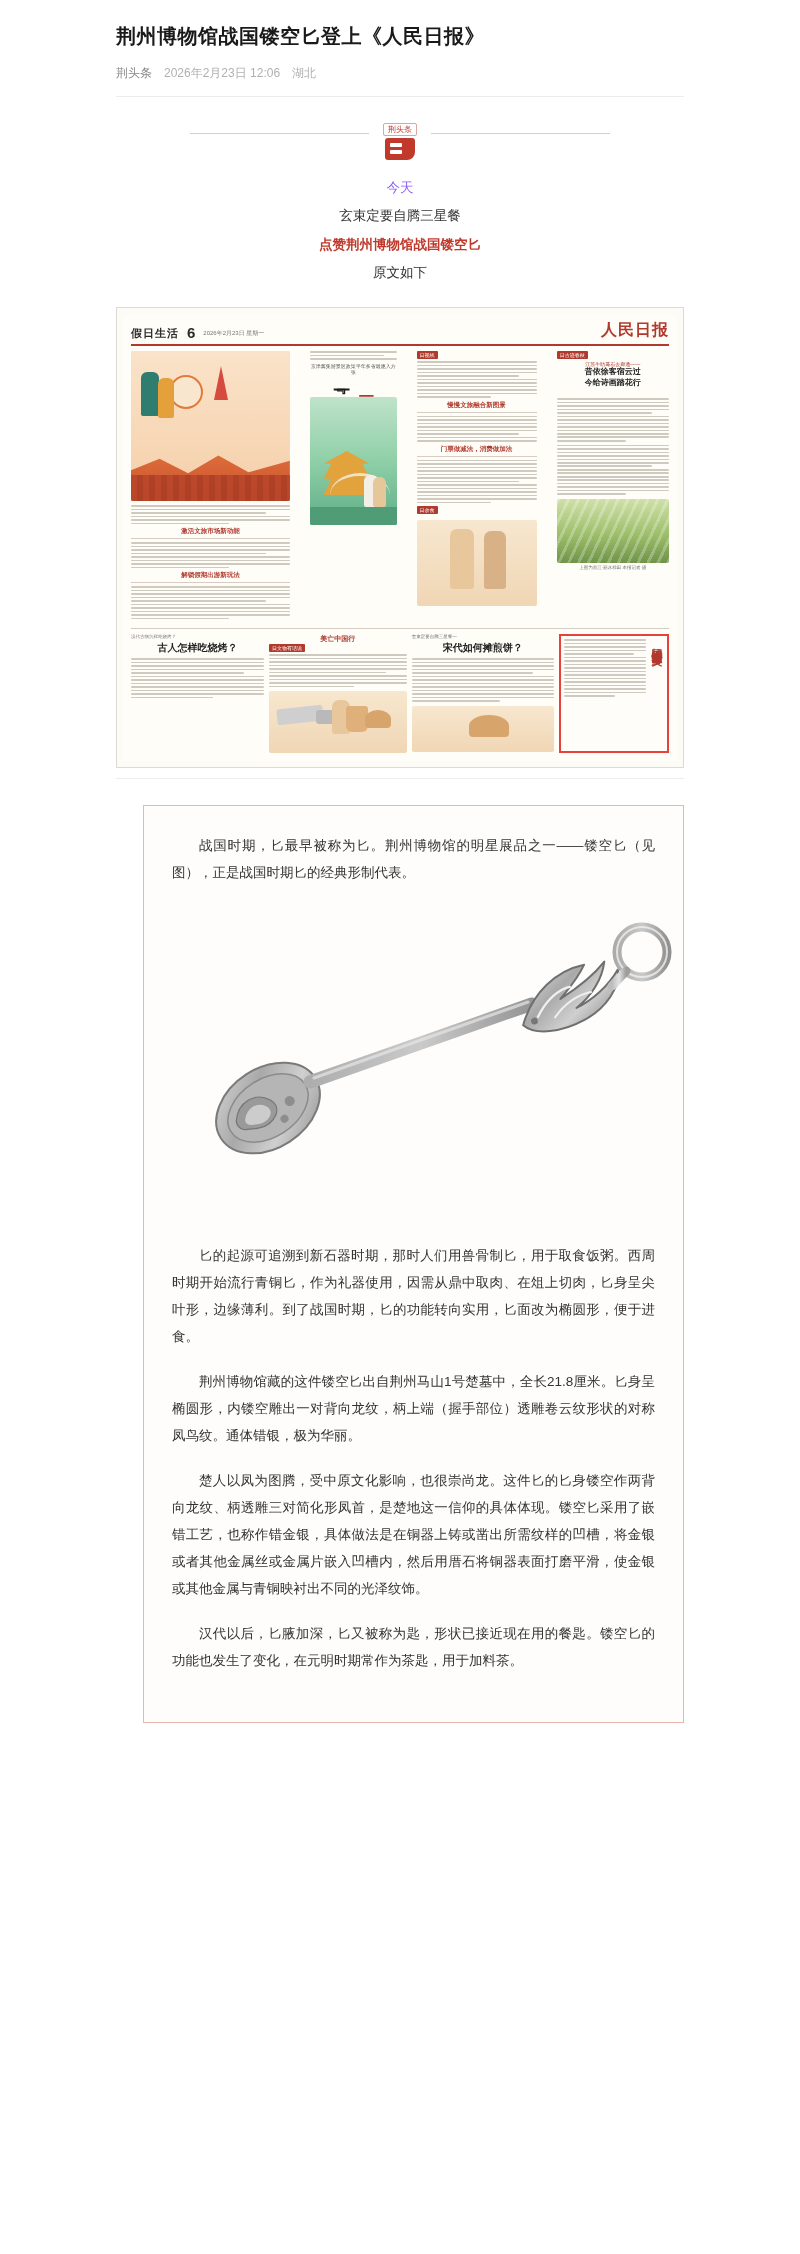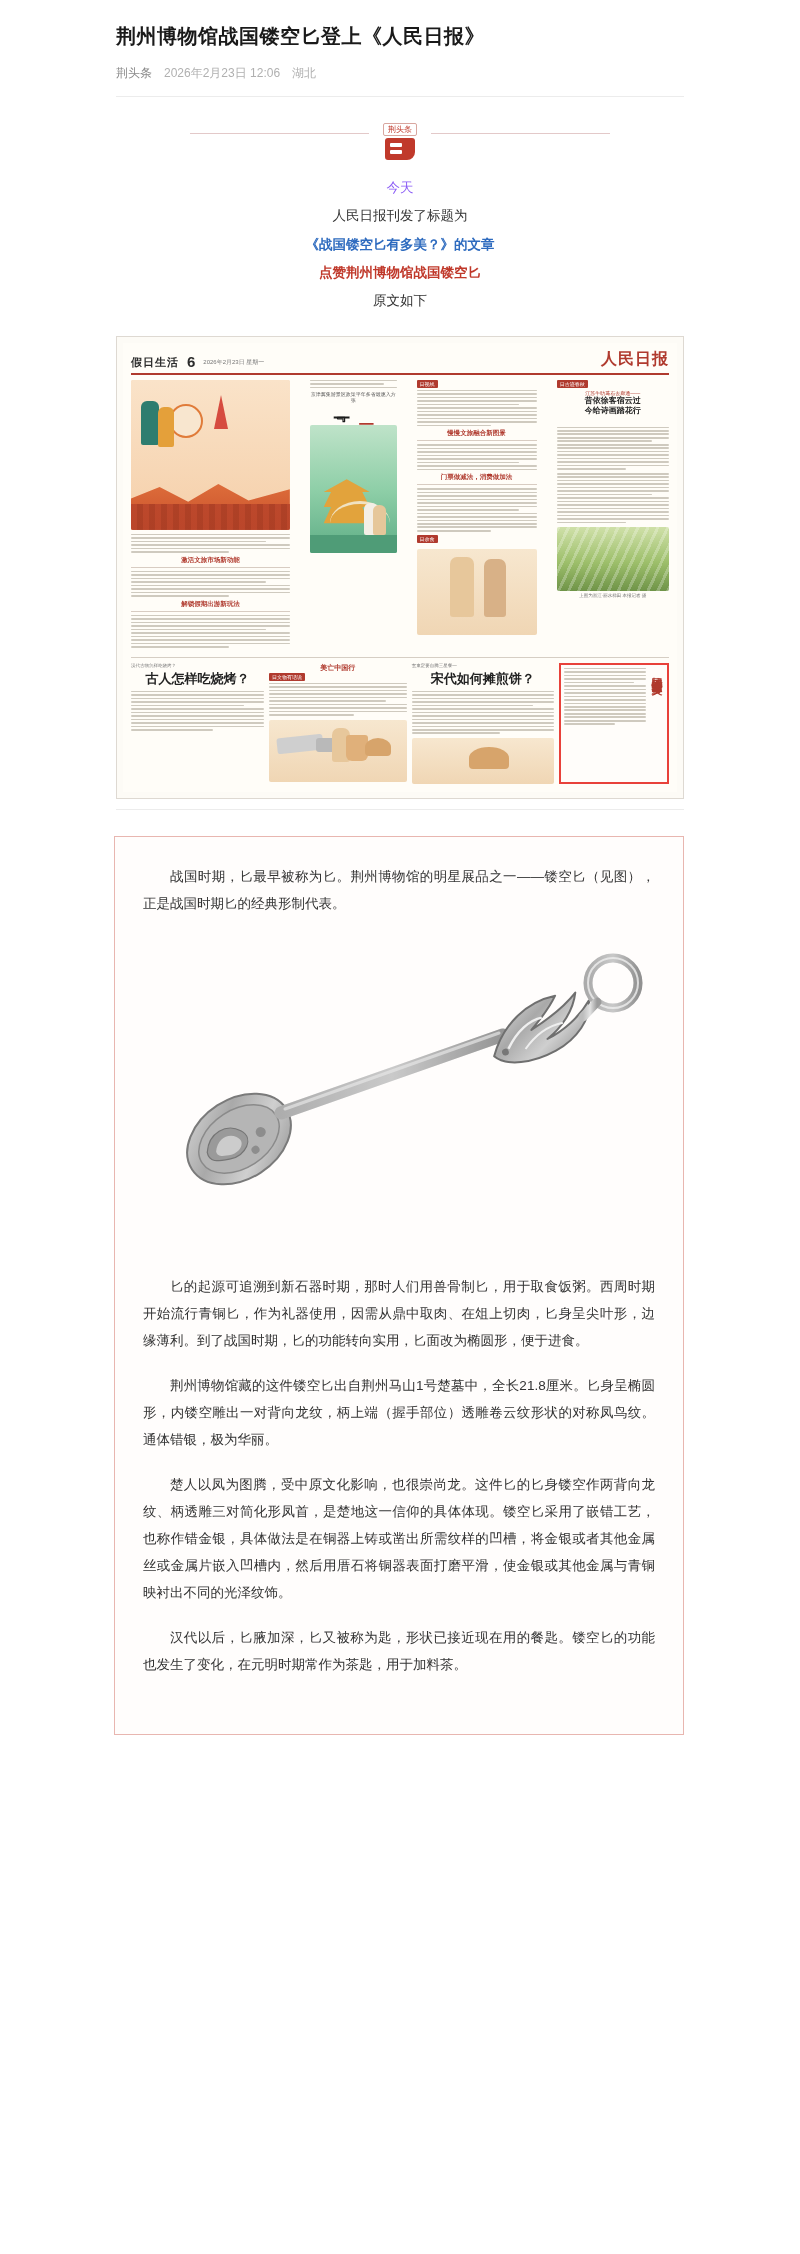--- a/index.html
+++ b/index.html
@@ -283,21 +283,21 @@
   .paper-lower {
     margin-top: 6px;
     border-top: 1px solid #d6cec4;
     padding-top: 5px;
     display: grid;
     grid-template-columns: 1.45fr 1.5fr 1.55fr 1.2fr;
     gap: 5px;
     position: relative;
   }
   .lower-title {
-    font-size: 13px;
+    font-size: 10px;
     font-weight: bold;
     text-align:center;
     color:#222;
     margin: 2px 0 3px 0;
   }
   .relic-strip {
     margin-top:4px;
     height: 62px;
     background: linear-gradient(180deg,#f7e7cf,#f0d6b4);
     border-radius:2px;
@@ -322,24 +322,24 @@
     font-size: 11px;
     font-weight: bold;
     color: #b03a2e;
     letter-spacing: 1px;
     margin-left: auto;
   }
   .hl-lines { flex:1; }
 
   
   .article-card {
-    margin: 26px 46px 30px 44px;
+    margin: 26px 46px 30px 73px;
     border: 1px solid #e8b6b0;
     background: #fffdfc;
-    padding: 26px 28px 38px 28px;
+    padding: 26px 28px 30px 28px;
   }
   .article-card p {
     font-size: 13.5px;
     color: #333;
     line-height: 2.0;
     text-indent: 2em;
     margin: 0 0 18px 0;
     text-align: justify;
   }
   .spoon-figure {
@@ -372,22 +372,21 @@
   <div class="logo-band">
     <div class="logo-line"></div>
     <div class="logo-badge">
       <span class="logo-ribbon">荆头条</span>
       <span class="logo-mark"></span>
     </div>
   </div>
 
   <div class="lead">
     <div class="l1">今天</div>
-    <div class="l2">人民日报刊发了标题为</div>
-    <div class="l3">《战国镂空匕有多美？》的文章</div>
+    <div class="l2">玄束定要自腾三星餐</div>
     <div class="l4">点赞荆州博物馆战国镂空匕</div>
     <div class="l5">原文如下</div>
   </div>
 
   <div class="paper-wrap">
     <div class="paper">
 
       <div class="paper-top">
         <div style="display:flex;align-items:flex-end;">
           <span class="paper-title">假日生活</span>

